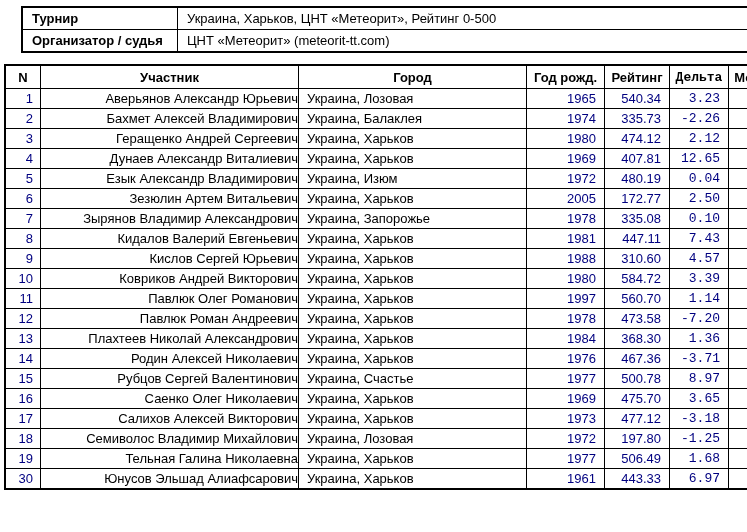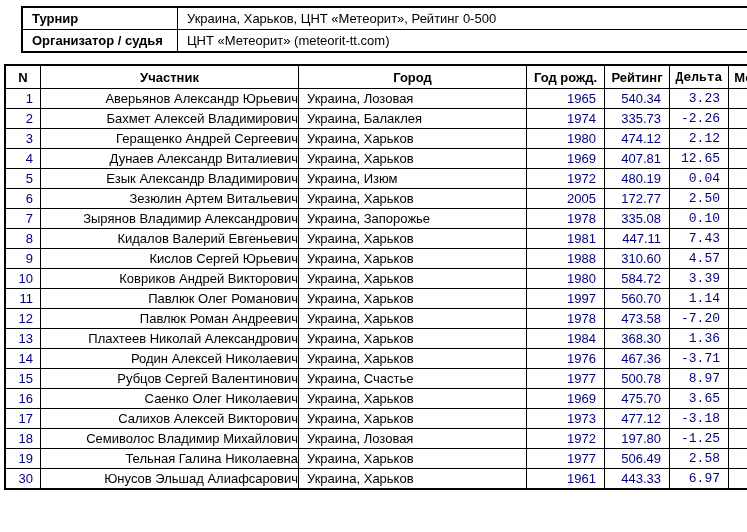--- a/index.html
+++ b/index.html
@@ -245,21 +245,21 @@
           <td class="col-rating num">197.80</td>
           <td class="col-delta num">-1.25</td>
           <td class="col-place num">20</td>
         </tr>
         <tr>
           <td class="col-n num">19</td>
           <td class="col-participant">Тельная Галина Николаевна</td>
           <td class="col-city">Украина, Харьков</td>
           <td class="col-year num">1977</td>
           <td class="col-rating num">506.49</td>
-          <td class="col-delta num">2.58</td>
+          <td class="col-delta num">1.68</td>
           <td class="col-place num">5</td>
         </tr>
         <tr>
           <td class="col-n num">30</td>
           <td class="col-participant">Юнусов Эльшад Алиафсарович</td>
           <td class="col-city">Украина, Харьков</td>
           <td class="col-year num">1961</td>
           <td class="col-rating num">443.33</td>
           <td class="col-delta num">6.97</td>
           <td class="col-place num">8</td>

